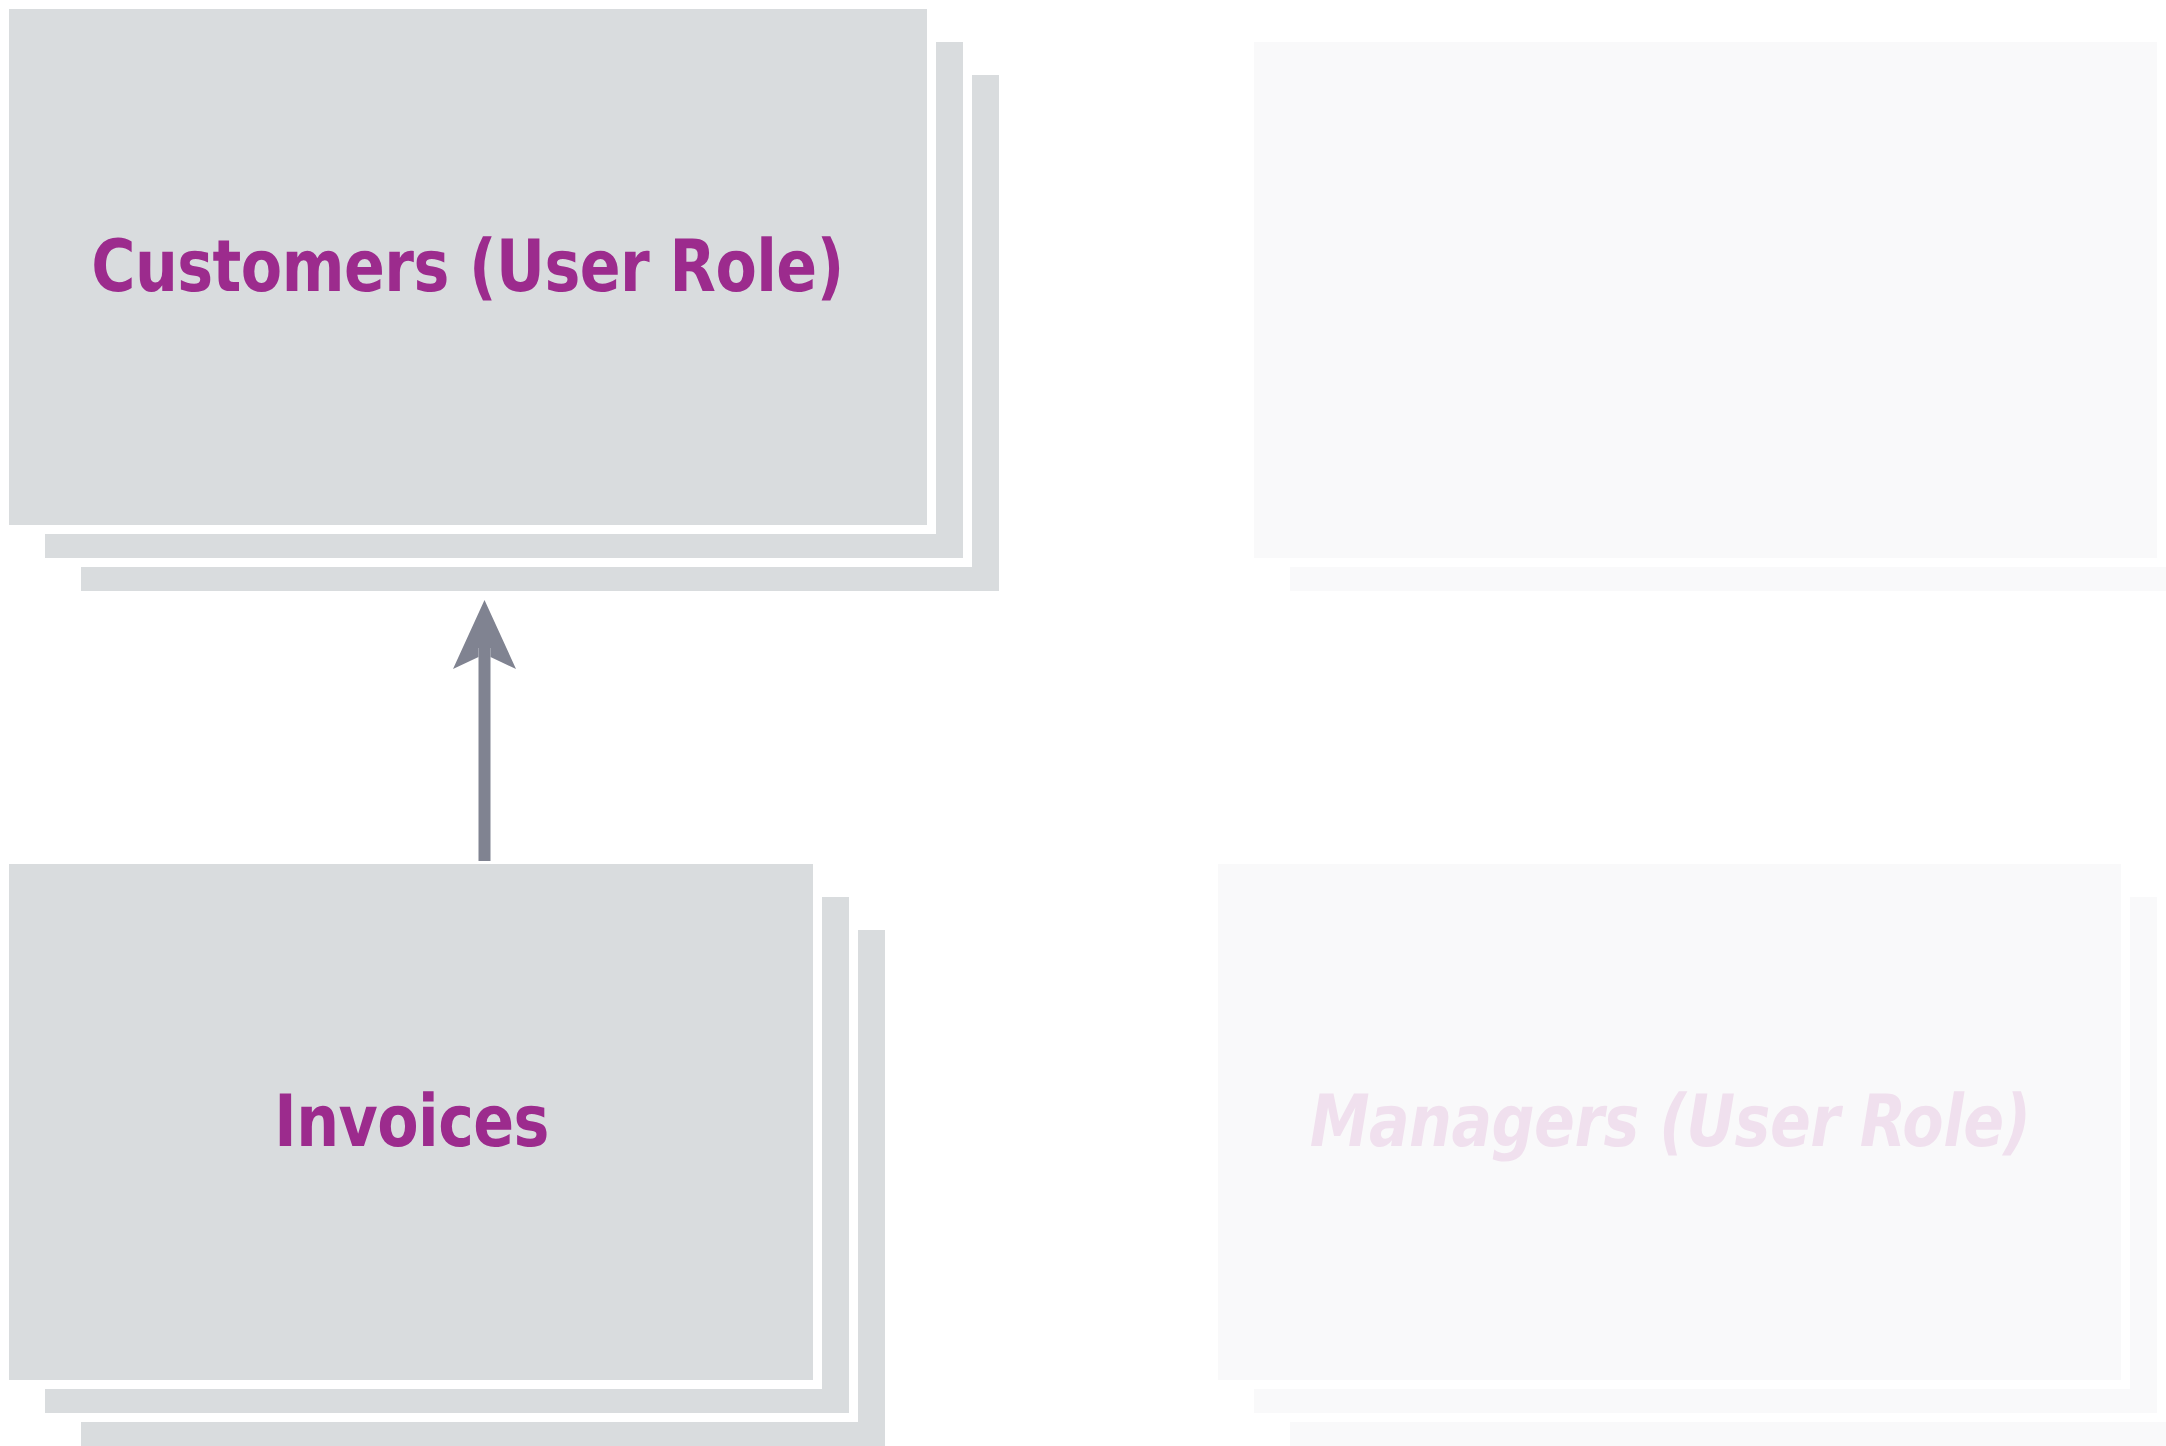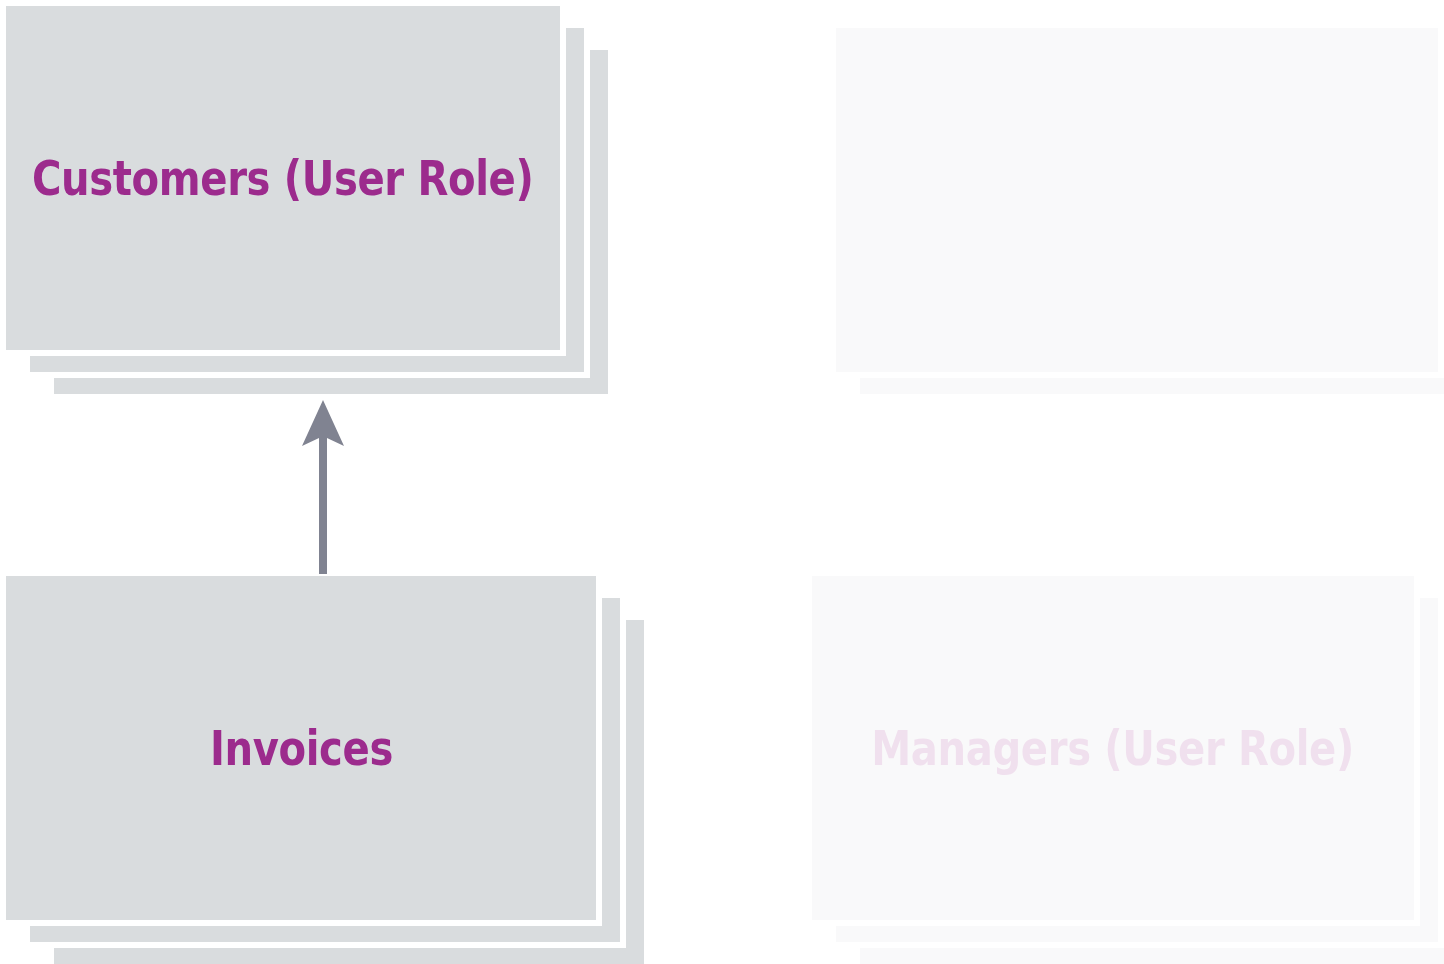--- a/index.html
+++ b/index.html
@@ -54,30 +54,30 @@
     font-family: "DejaVu Sans", "Liberation Sans", sans-serif;
     font-stretch: condensed;
     transform: scaleX(0.93);
   }
 
   
   .stack.dim { opacity: 0.14; }
 
   
   #stack-customers { left: 0px;   top: 0px;   width: 650px; height: 400px; }
-  #stack-customers .layer { width: 566px; height: 356px; }
+  #stack-customers .layer { width: 624px; height: 356px; }
 
   #stack-invoices  { left: 0px;   top: 570px; width: 650px; height: 400px; }
-  #stack-invoices .layer  { width: 602px; height: 356px; align-items: center; }
+  #stack-invoices .layer  { width: 548px; height: 356px; align-items: center; }
 
   #stack-services  { left: 806px; top: 0px;   width: 662px; height: 400px; }
   #stack-services .layer  { width: 614px; height: 356px; }
 
   #stack-managers  { left: 806px; top: 570px; width: 662px; height: 400px; }
-  #stack-managers .layer  { width: 614px; height: 356px; }
+  #stack-managers .layer  { width: 614px; height: 356px; font-style: italic; }
 
   
   #arrow-invoices-to-customers {
     position: absolute;
     left: 298px;
     top: 398px;
     width: 50px;
     height: 176px;
   }
 </style>

